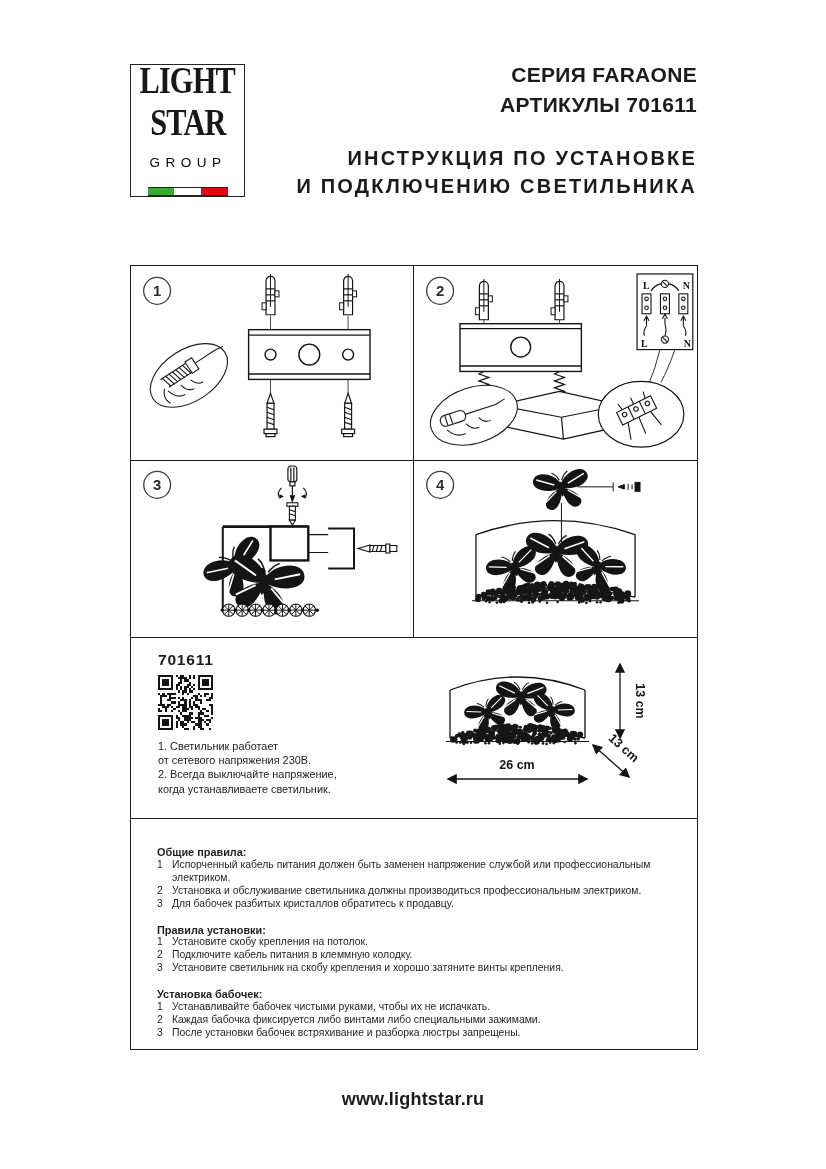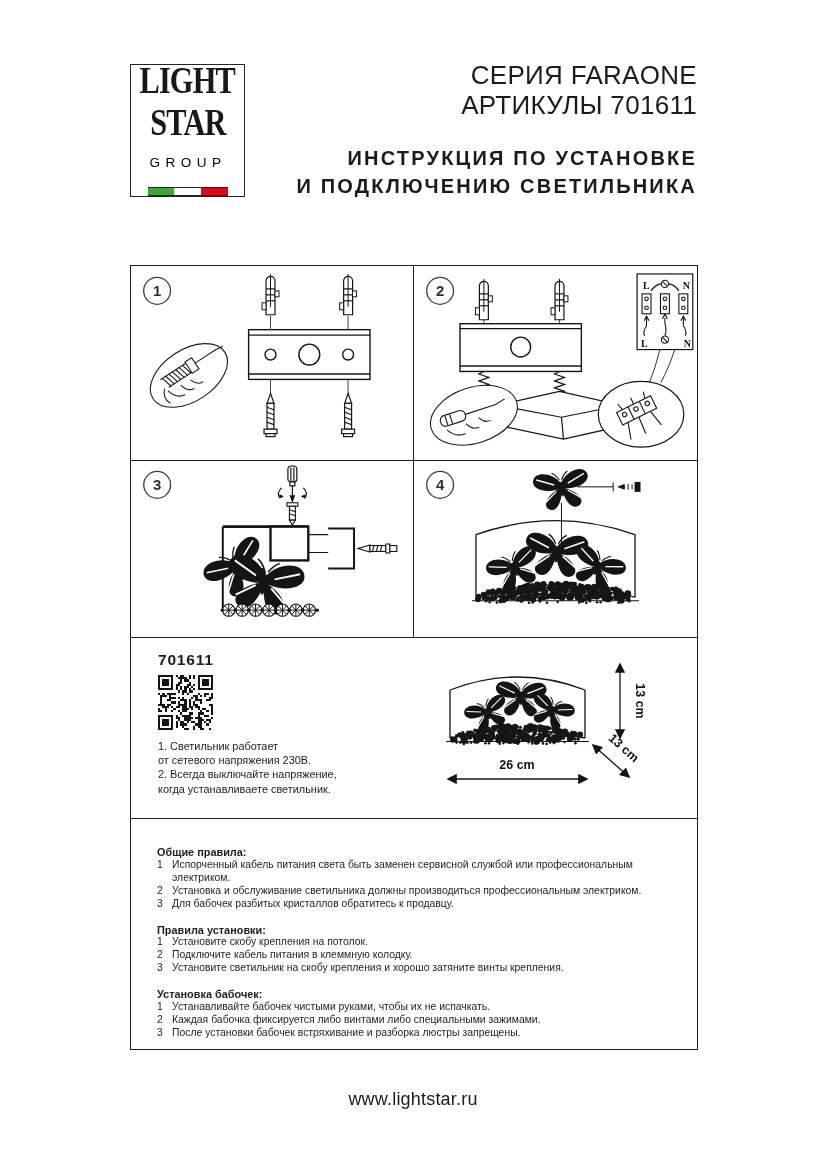--- a/index.html
+++ b/index.html
@@ -13,21 +13,21 @@
     align-items:center;justify-content:space-between;}
   .logo-word{font-family:"Liberation Serif",serif;font-weight:700;font-size:37px;
     line-height:31px;letter-spacing:-1px;transform:scaleX(.82);color:#181818;}
   .logo-group{font-size:13.5px;letter-spacing:5.5px;margin:5px 4px 0 5px;color:#000000;}
   .logo-flag{width:80px;height:9px;margin-top:6px;display:flex;
     border-top:1.4px solid #242424;border-bottom:1.4px solid #242424;box-sizing:border-box;}
   .logo-flag span{flex:1;}
 
   
   .header-text{position:absolute;right:129px;top:60px;text-align:right;}
-  .header-line{font-size:26px;font-weight:400;line-height:30px;letter-spacing:.3px;}
+  .header-line{font-size:21px;font-weight:700;line-height:30px;letter-spacing:.3px;}
   .header-instruction{margin-top:24px;font-size:20px;font-weight:700;line-height:28px;
     letter-spacing:2.2px;margin-left:40px;}
 
   
   .sheet{position:absolute;left:130px;top:265px;width:566px;height:783px;
     border:1.6px solid #1c1c1c;background:#fff;}
   .cell{position:absolute;box-sizing:border-box;}
   .cell-1{left:0;top:0;width:283px;height:195px;border-right:1.6px solid #1c1c1c;border-bottom:1.6px solid #1c1c1c;}
   .cell-2{left:283px;top:0;right:0;height:195px;border-bottom:1.6px solid #1c1c1c;}
   .cell-3{left:0;top:195px;width:283px;height:177px;border-right:1.6px solid #1c1c1c;border-bottom:1.6px solid #1c1c1c;}
@@ -46,21 +46,21 @@
   .spec-wrap{position:absolute;inset:0;padding:14px 26px;box-sizing:border-box;
     font-size:10.4px;line-height:12.9px;color:#1e1e1e;}
   .spec-light{font-weight:700;font-size:10.9px;}
   .spec-section{margin-top:13px;}
   .spec-title{font-weight:700;font-size:10.9px;}
   .spec-item{display:flex;}
   .spec-item .num{width:15px;flex:none;}
 
   
   .footer{position:absolute;left:0;right:0;top:1089px;text-align:center;
-    font-size:18px;font-weight:400;letter-spacing:.2px;}
+    font-size:18px;font-weight:700;letter-spacing:.2px;}
 
   svg text{font-family:"Liberation Sans",sans-serif;}
   .stepnum{font-size:15px;font-weight:600;fill:#2e2e2e;text-anchor:middle;}
   .wlbl{font-family:"Liberation Serif",serif;font-size:10px;font-weight:700;fill:#141414;}
   .dimlbl{font-size:12.5px;font-weight:600;fill:#141414;text-anchor:middle;}
 </style>
 </head>
 <body>
 
 <svg width="0" height="0" style="position:absolute" aria-hidden="true">
@@ -1025,21 +1025,21 @@
   </div>
 
   <div class="cell cell-6">
     <div class="spec-wrap">
       <div id="spec-sections">
   <div class="spec-section">
     <div class="spec-title">Общие правила:</div>
     <div>
               <div class="spec-item">
                 <span class="num">1</span>
-                <span>Испорченный кабель питания света быть заменен сервисной службой или профессиональным электриком.</span>
+                <span>Испорченный кабель питания должен быть заменен напряжение службой или профессиональным электриком.</span>
               </div>
               <div class="spec-item">
                 <span class="num">2</span>
                 <span>Установка и обслуживание светильника должны производиться профессиональным электриком.</span>
               </div>
               <div class="spec-item">
                 <span class="num">3</span>
                 <span>Для бабочек разбитых кристаллов обратитесь к продавцу.</span>
               </div>
             </div>

